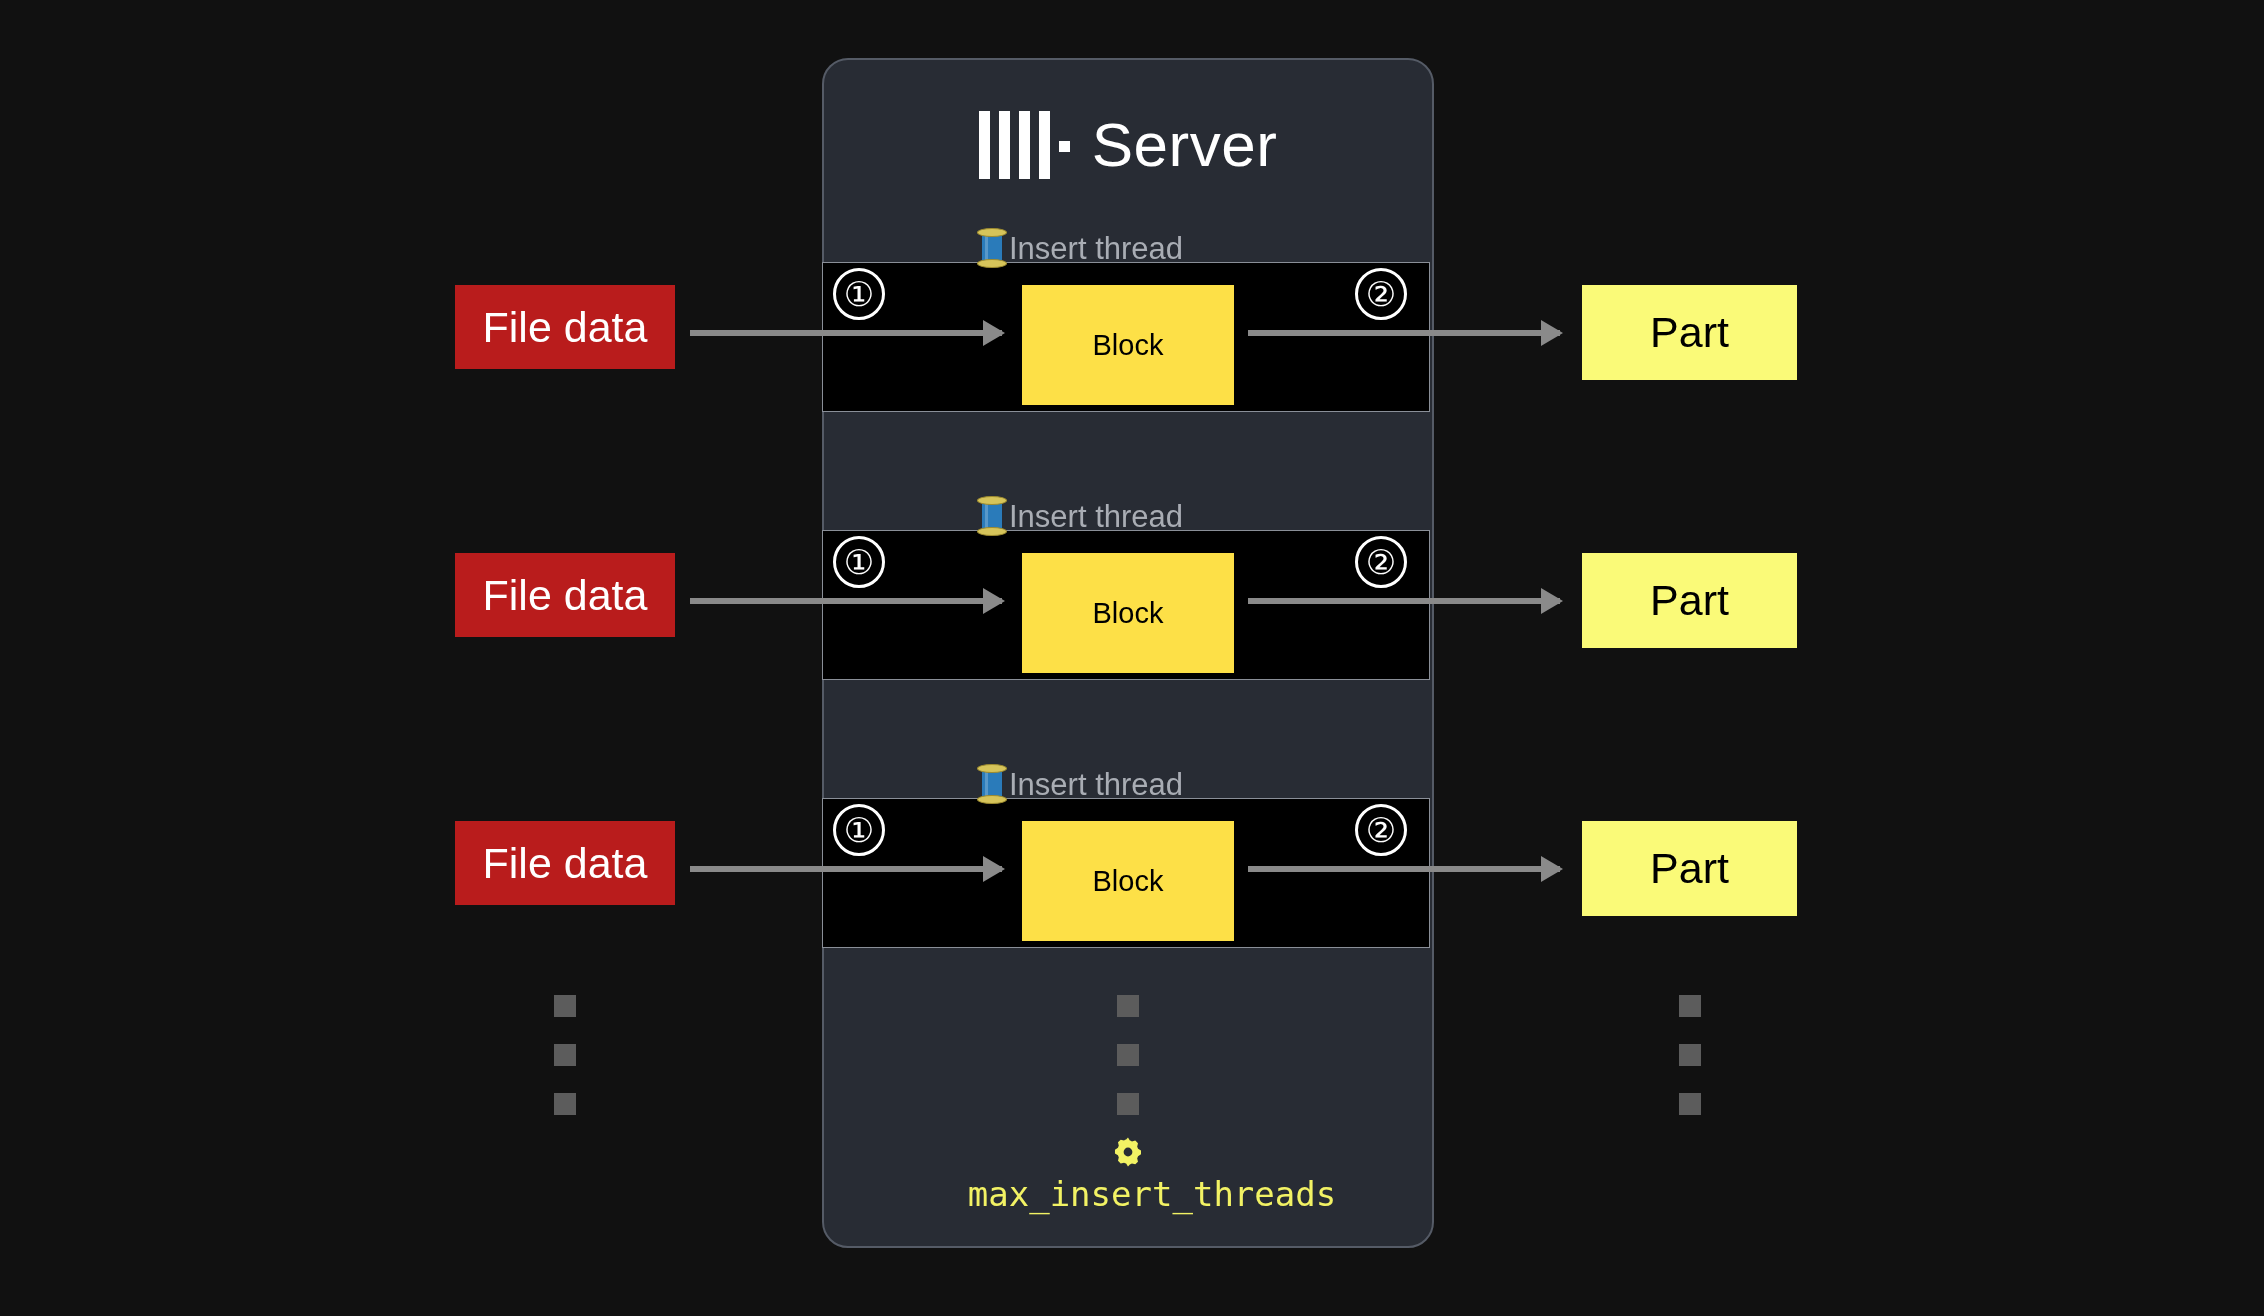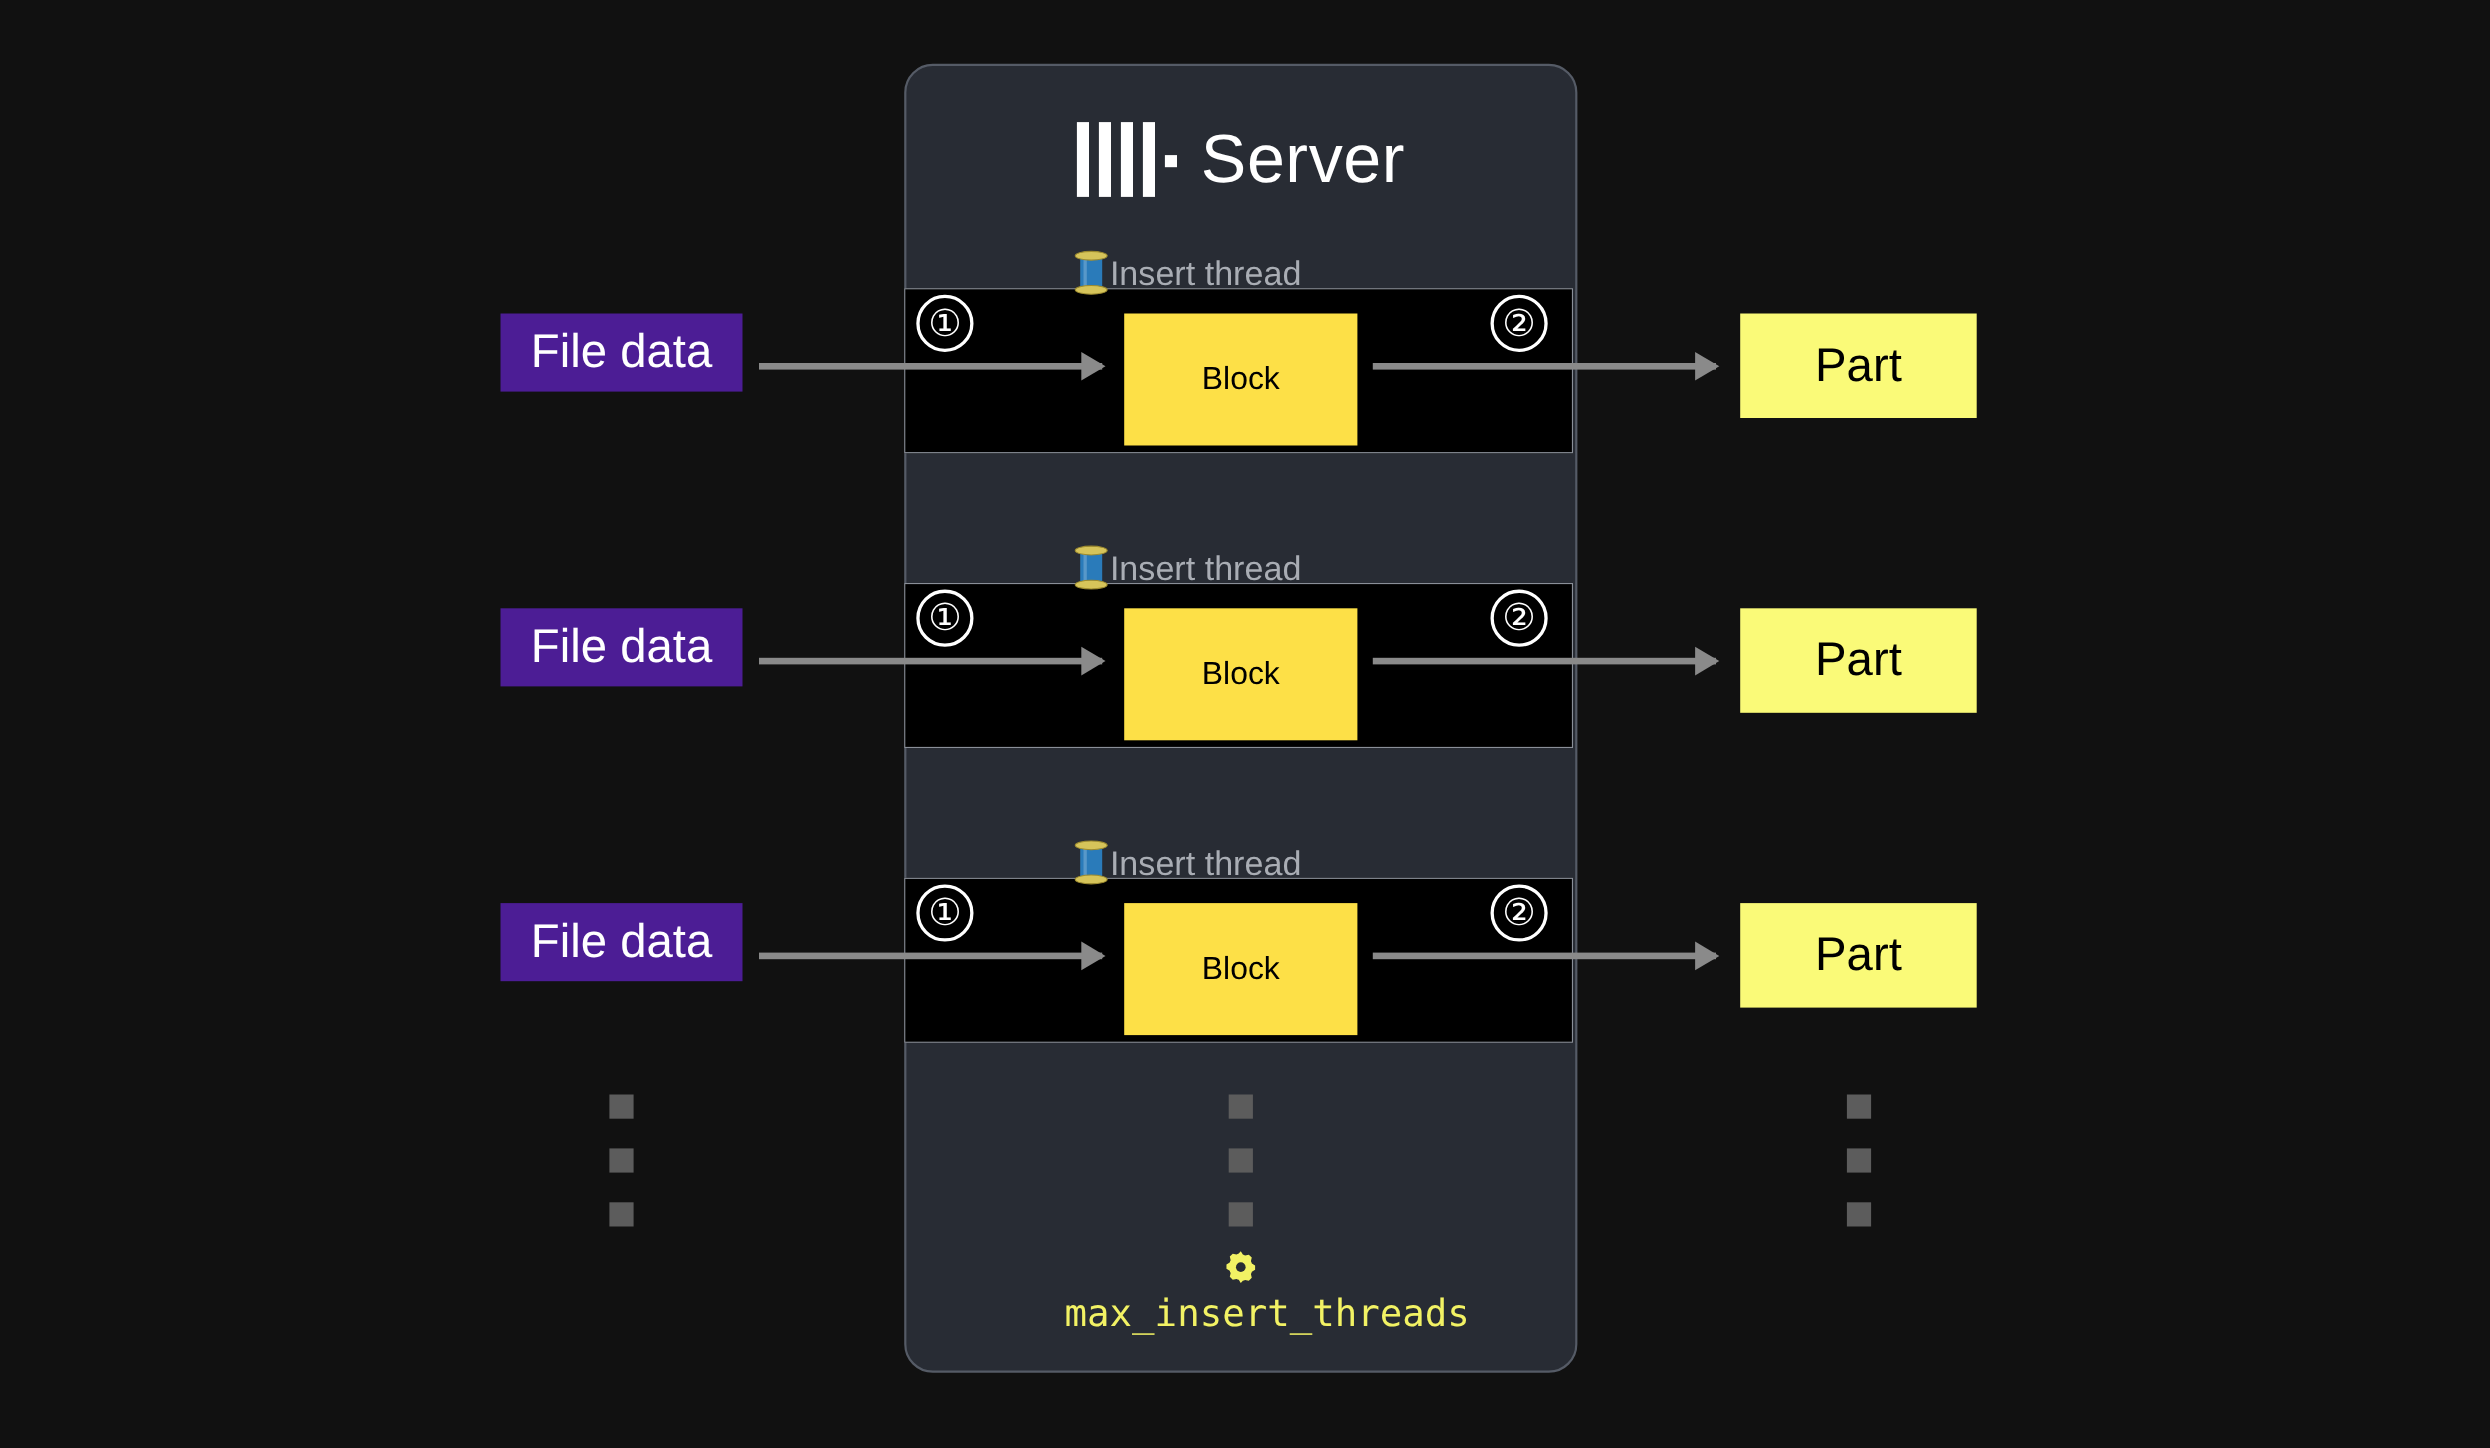--- a/index.html
+++ b/index.html
@@ -159,22 +159,22 @@
   }
   .block-box.r1 { top: 285px; }
   .block-box.r2 { top: 553px; }
   .block-box.r3 { top: 821px; }
 
   
   .filedata-box {
     position: absolute;
     left: 455px;
     width: 220px;
-    height: 71px;
-    background: #4c1d95;
+    height: 84px;
+    background: #b91c1c;
     display: flex;
     align-items: center;
     justify-content: center;
     color: #ffffff;
     font-size: 43px;
     box-sizing: border-box;
   }
   .filedata-box.r1 { top: 285px; }
   .filedata-box.r2 { top: 553px; }
   .filedata-box.r3 { top: 821px; }

